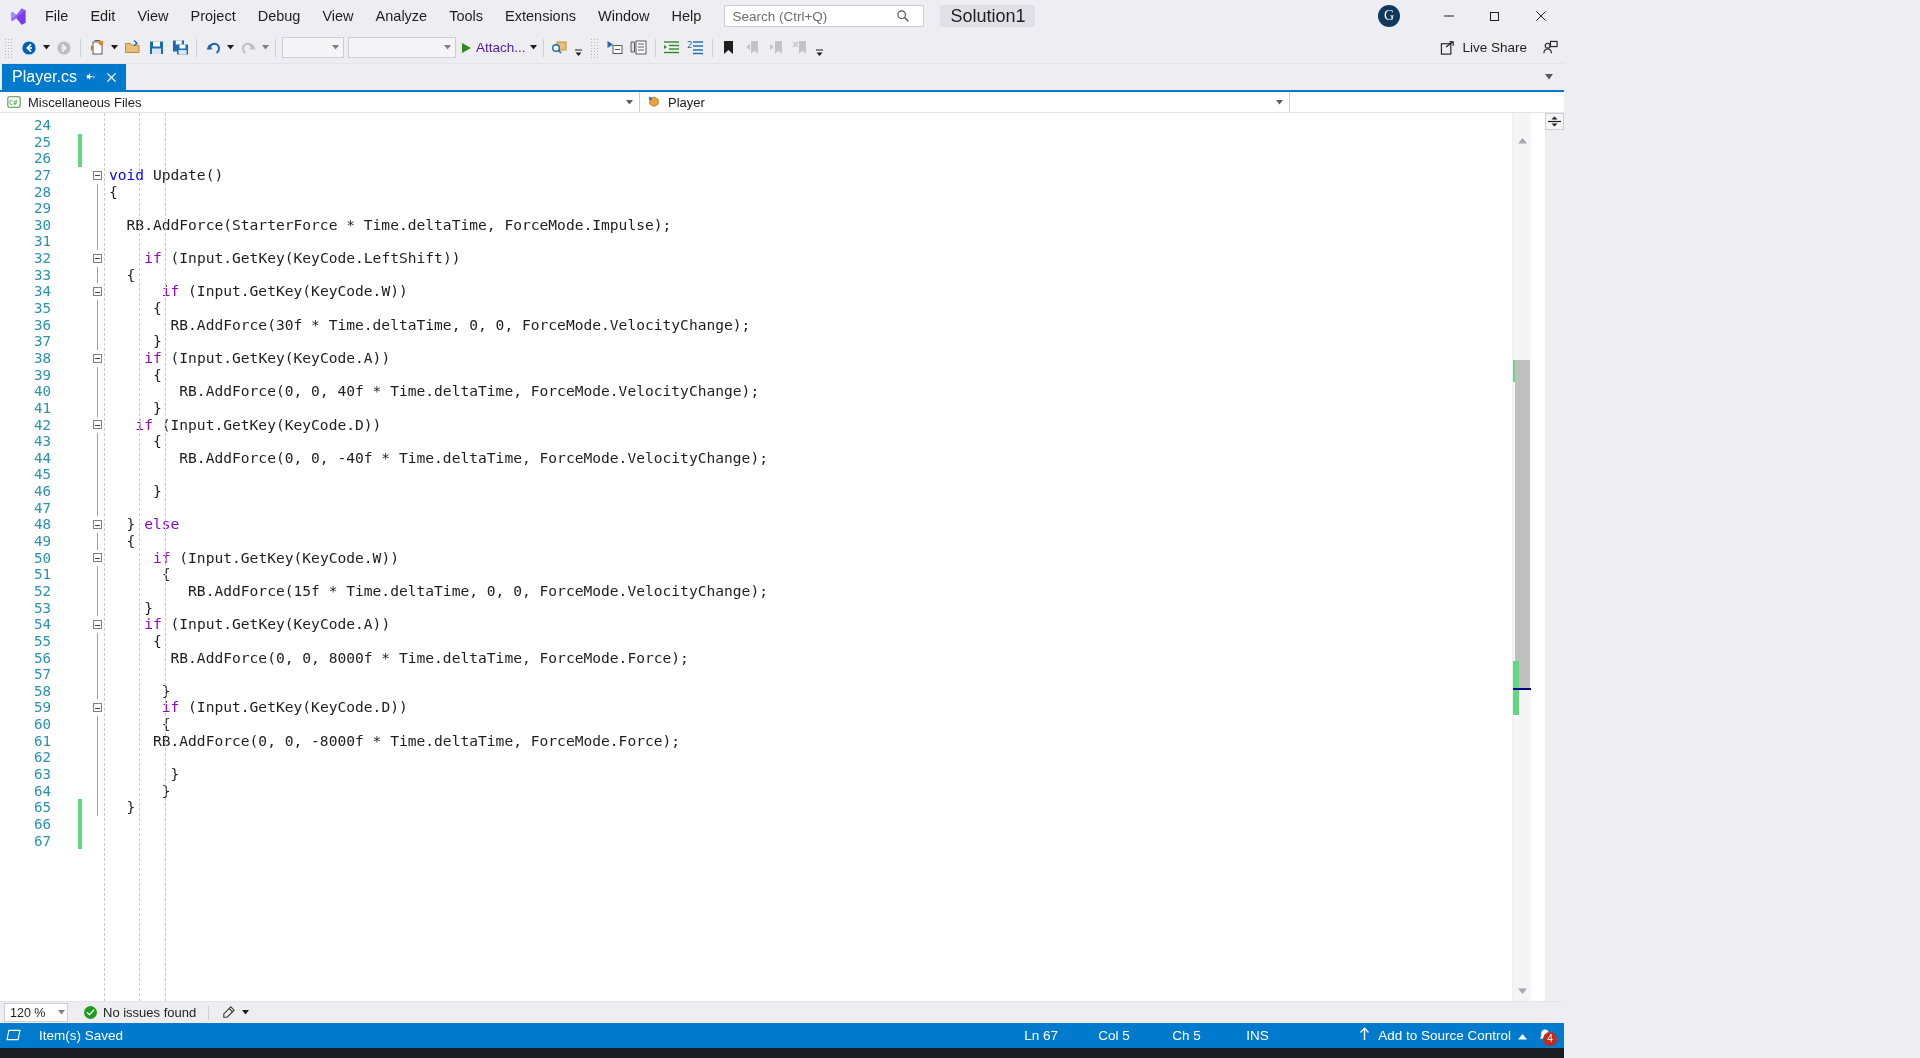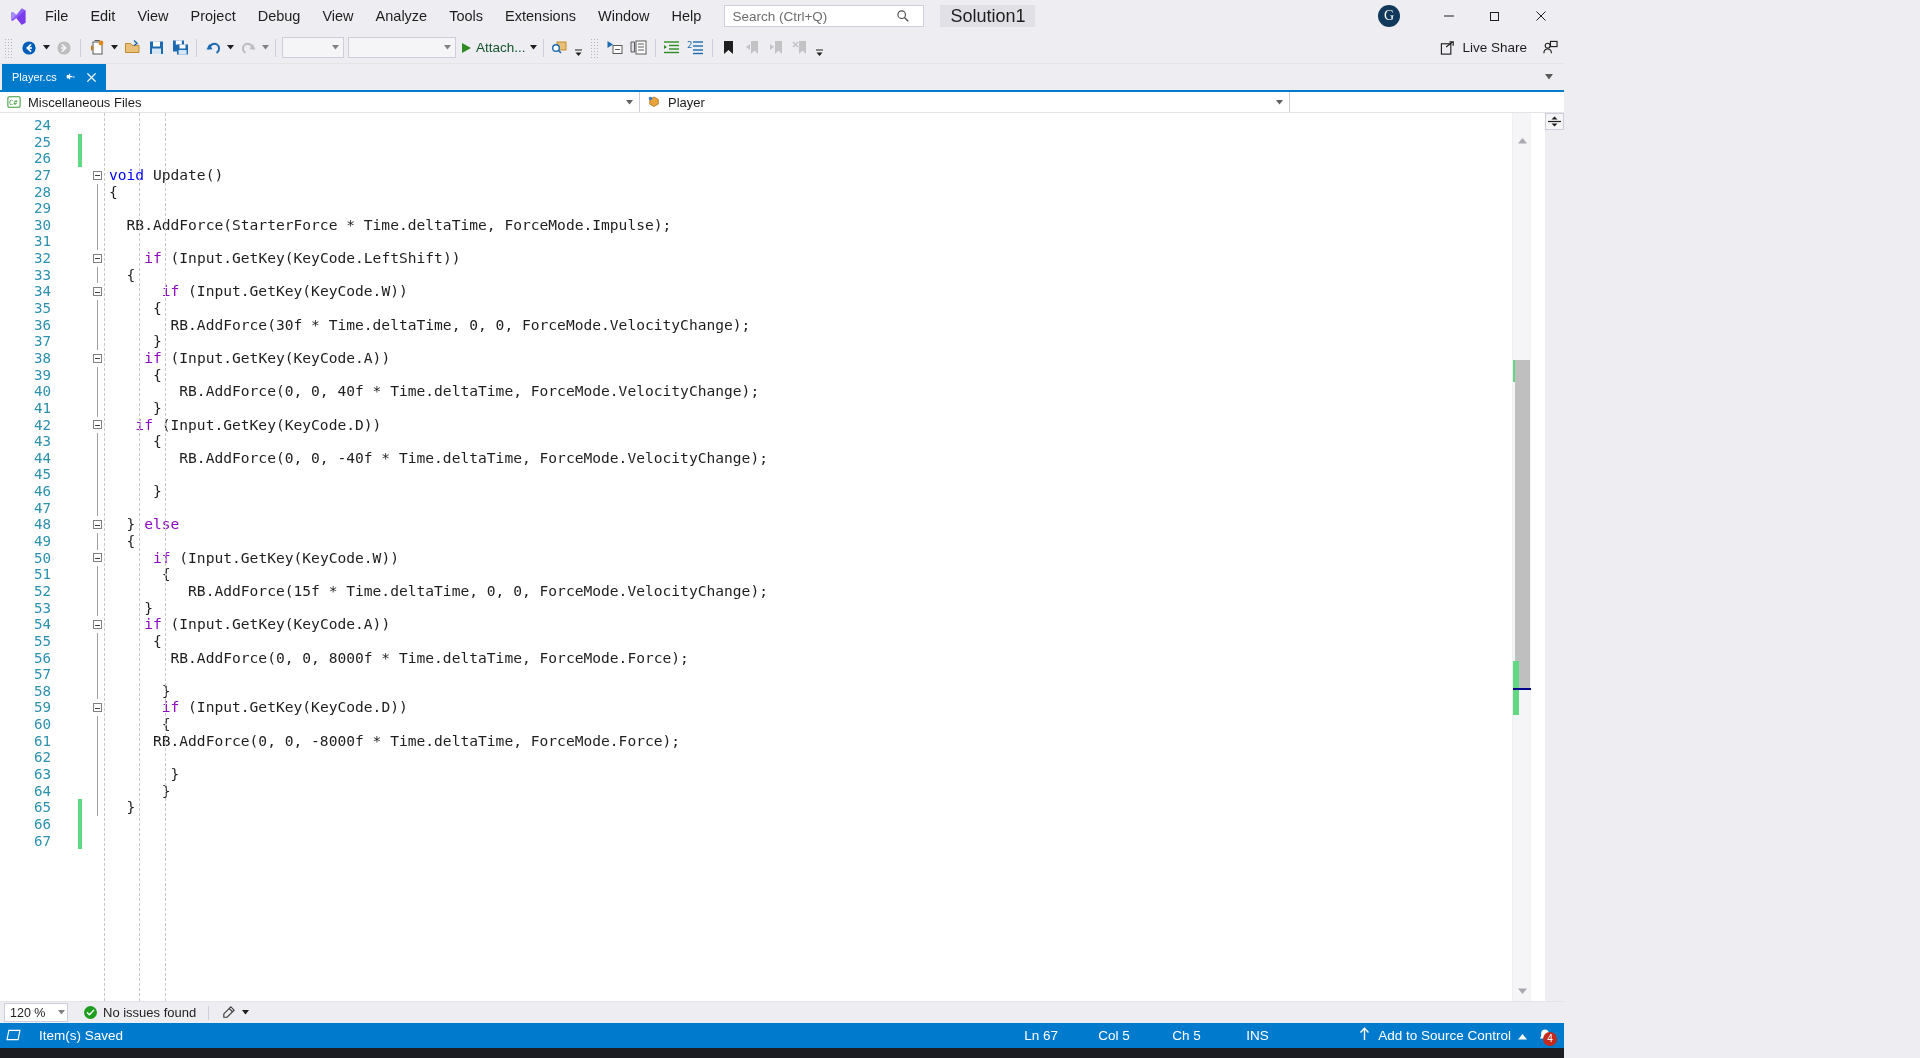--- a/index.html
+++ b/index.html
@@ -67,38 +67,38 @@
   .tsep { width: 1px; height: 18px; background: #CCCEDB; margin: 0 4px; }
   .tcaret { width: 11px; height: 24px; display: flex; align-items: center; justify-content: center; cursor: default; }
   .tcombo {
     width: 62px; height: 21px; background: #F5F5F7; border: 1px solid #CCCEDB;
     margin: 0 2px; display: flex; align-items: center; justify-content: flex-end;
     padding-right: 4px;
   }
   .tcombo.wide { width: 108px; }
   .attach {
     height: 24px; display: flex; align-items: center; cursor: default;
-    padding: 0 2px 0 4px; font-size: 13.5px; color: #14532d;
+    padding: 0 2px 0 4px; font-size: 13.5px; color: #4c1d95;
   }
   .play-tri { width: 0; height: 0; border-left: 9px solid #2E8B22; border-top: 5.5px solid transparent; border-bottom: 5.5px solid transparent; margin-right: 5px; }
   .overflow-chev { width: 14px; height: 24px; display:flex; align-items:flex-end; justify-content:center; padding-bottom:3px; }
   .toolbar-right { margin-left: auto; display: flex; align-items: flex-start; padding-right: 1px; }
   .liveshare { display: flex; align-items: center; gap: 6px; font-size: 13.5px; color: #1E1E1E; padding: 0 10px; height: 24px; cursor: default; }
   .pin-btn { width: 26px; height: 24px; display: flex; align-items: center; justify-content: center; }
 
   
   .tabstrip {
     height: 26px; flex: 0 0 26px;
     background: #EEEEF2;
     display: flex; align-items: flex-end; position: relative;
   }
   .tab {
     height: 26px; background: #007ACC; color: #FFFFFF;
     display: flex; align-items: center; gap: 7px;
-    padding: 0 7px 0 10px; font-size: 11px;
+    padding: 0 7px 0 10px; font-size: 16px;
     cursor: default; margin-left: 2px;
   }
   .tab .x, .tab .pin { width: 14px; height: 14px; display:flex;align-items:center;justify-content:center; }
   .tabstrip-right { margin-left: auto; display:flex; align-items:center; padding-right: 5px; height: 26px; }
 
   
   .navbar {
     height: 23px; flex: 0 0 23px;
     background: #FFFFFF;
     display: flex; align-items: stretch;

